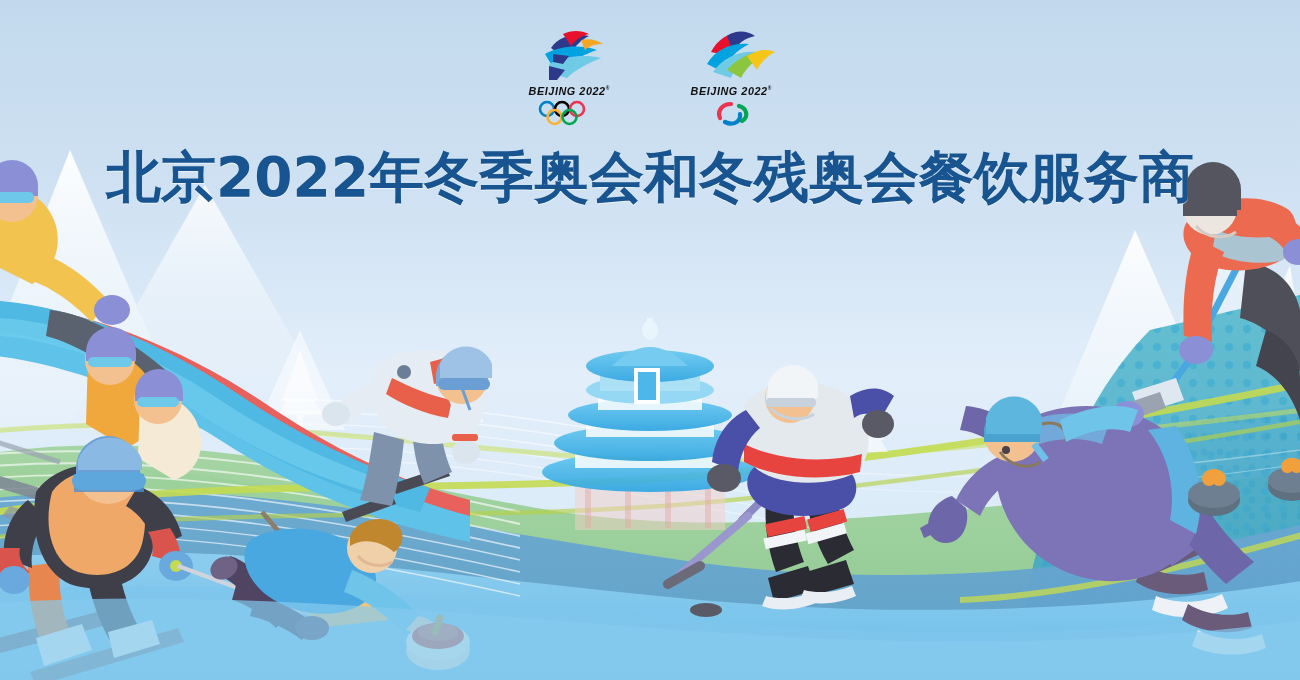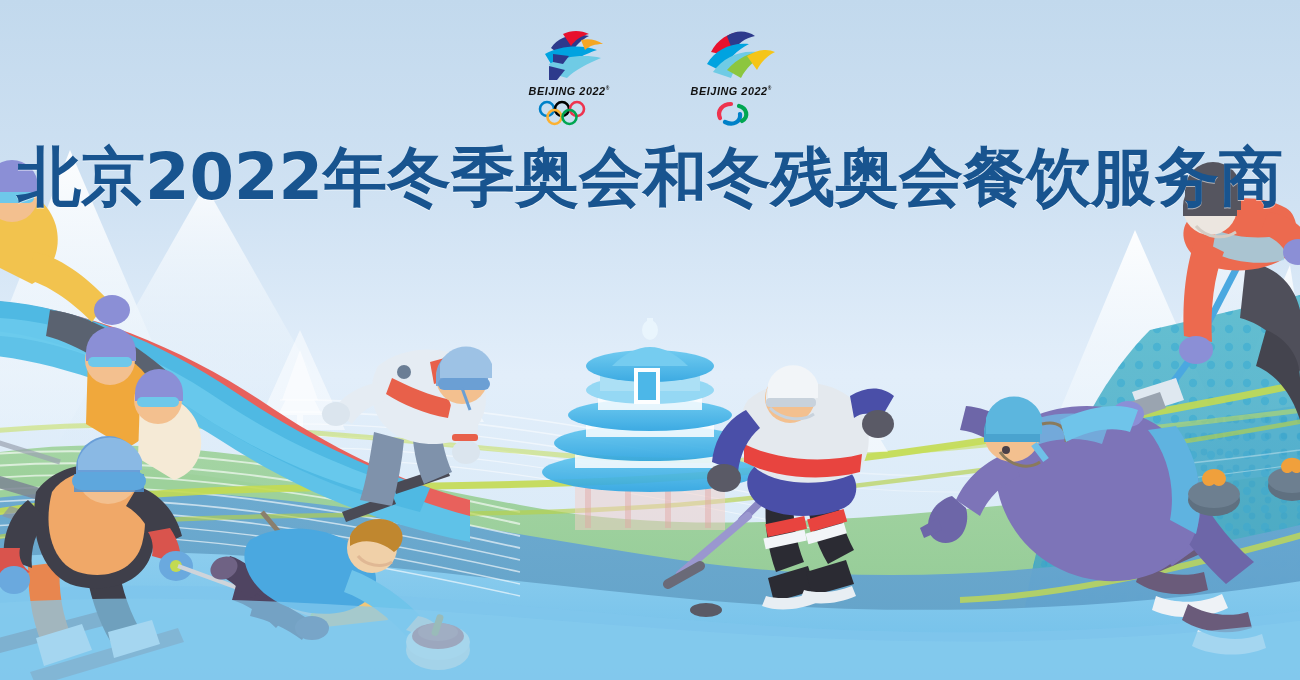--- a/index.html
+++ b/index.html
@@ -36,21 +36,21 @@
   .logo-word sup { font-size:5px; vertical-align:super; }
   .logo-sym { margin-top:3px; height:26px; width:72px; }
 
   
   #title {
     position:absolute; top:146px; left:0; right:0;
     text-align:center;
     z-index:45;
     font-family:"DejaVu Sans","Liberation Sans",sans-serif;
     font-weight:bold;
-    font-size:64px;
+    font-size:55px;
     line-height:62px;
     letter-spacing:0px;
     color:#18548f;
     text-shadow:0 1px 0 rgba(255,255,255,0.55);
     white-space:nowrap;
   }
 </style>
 </head>
 <body>
 

